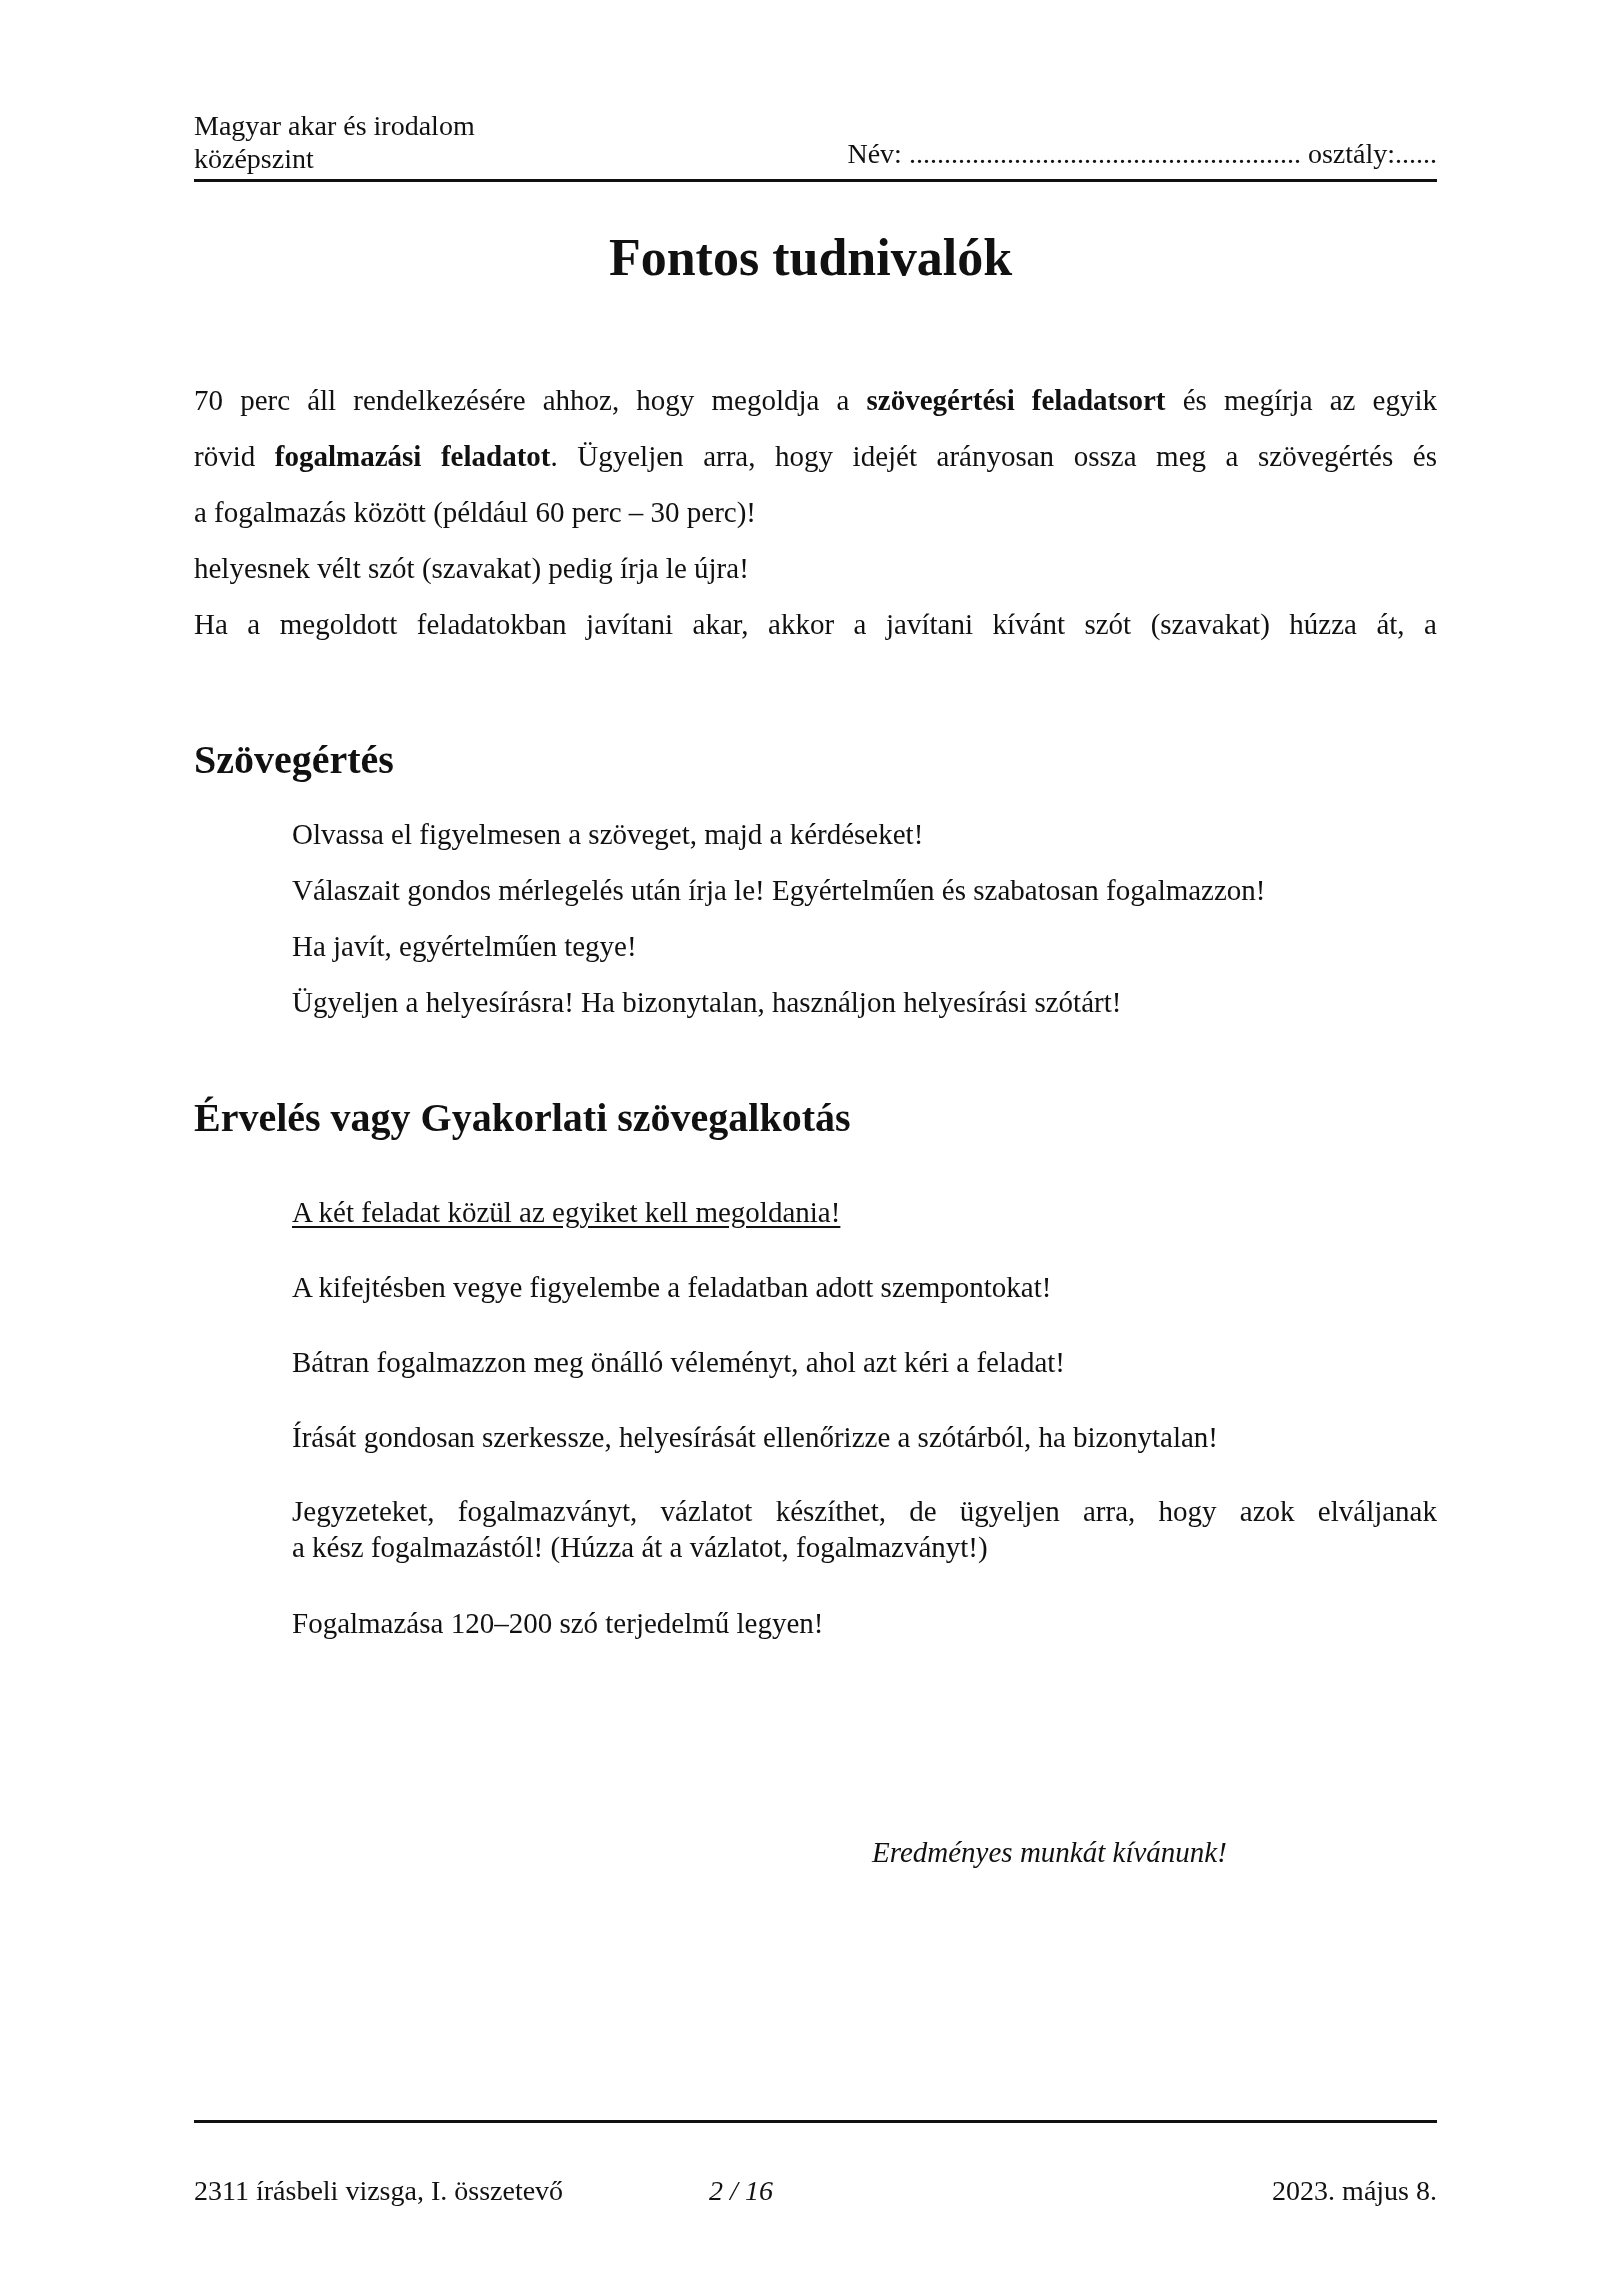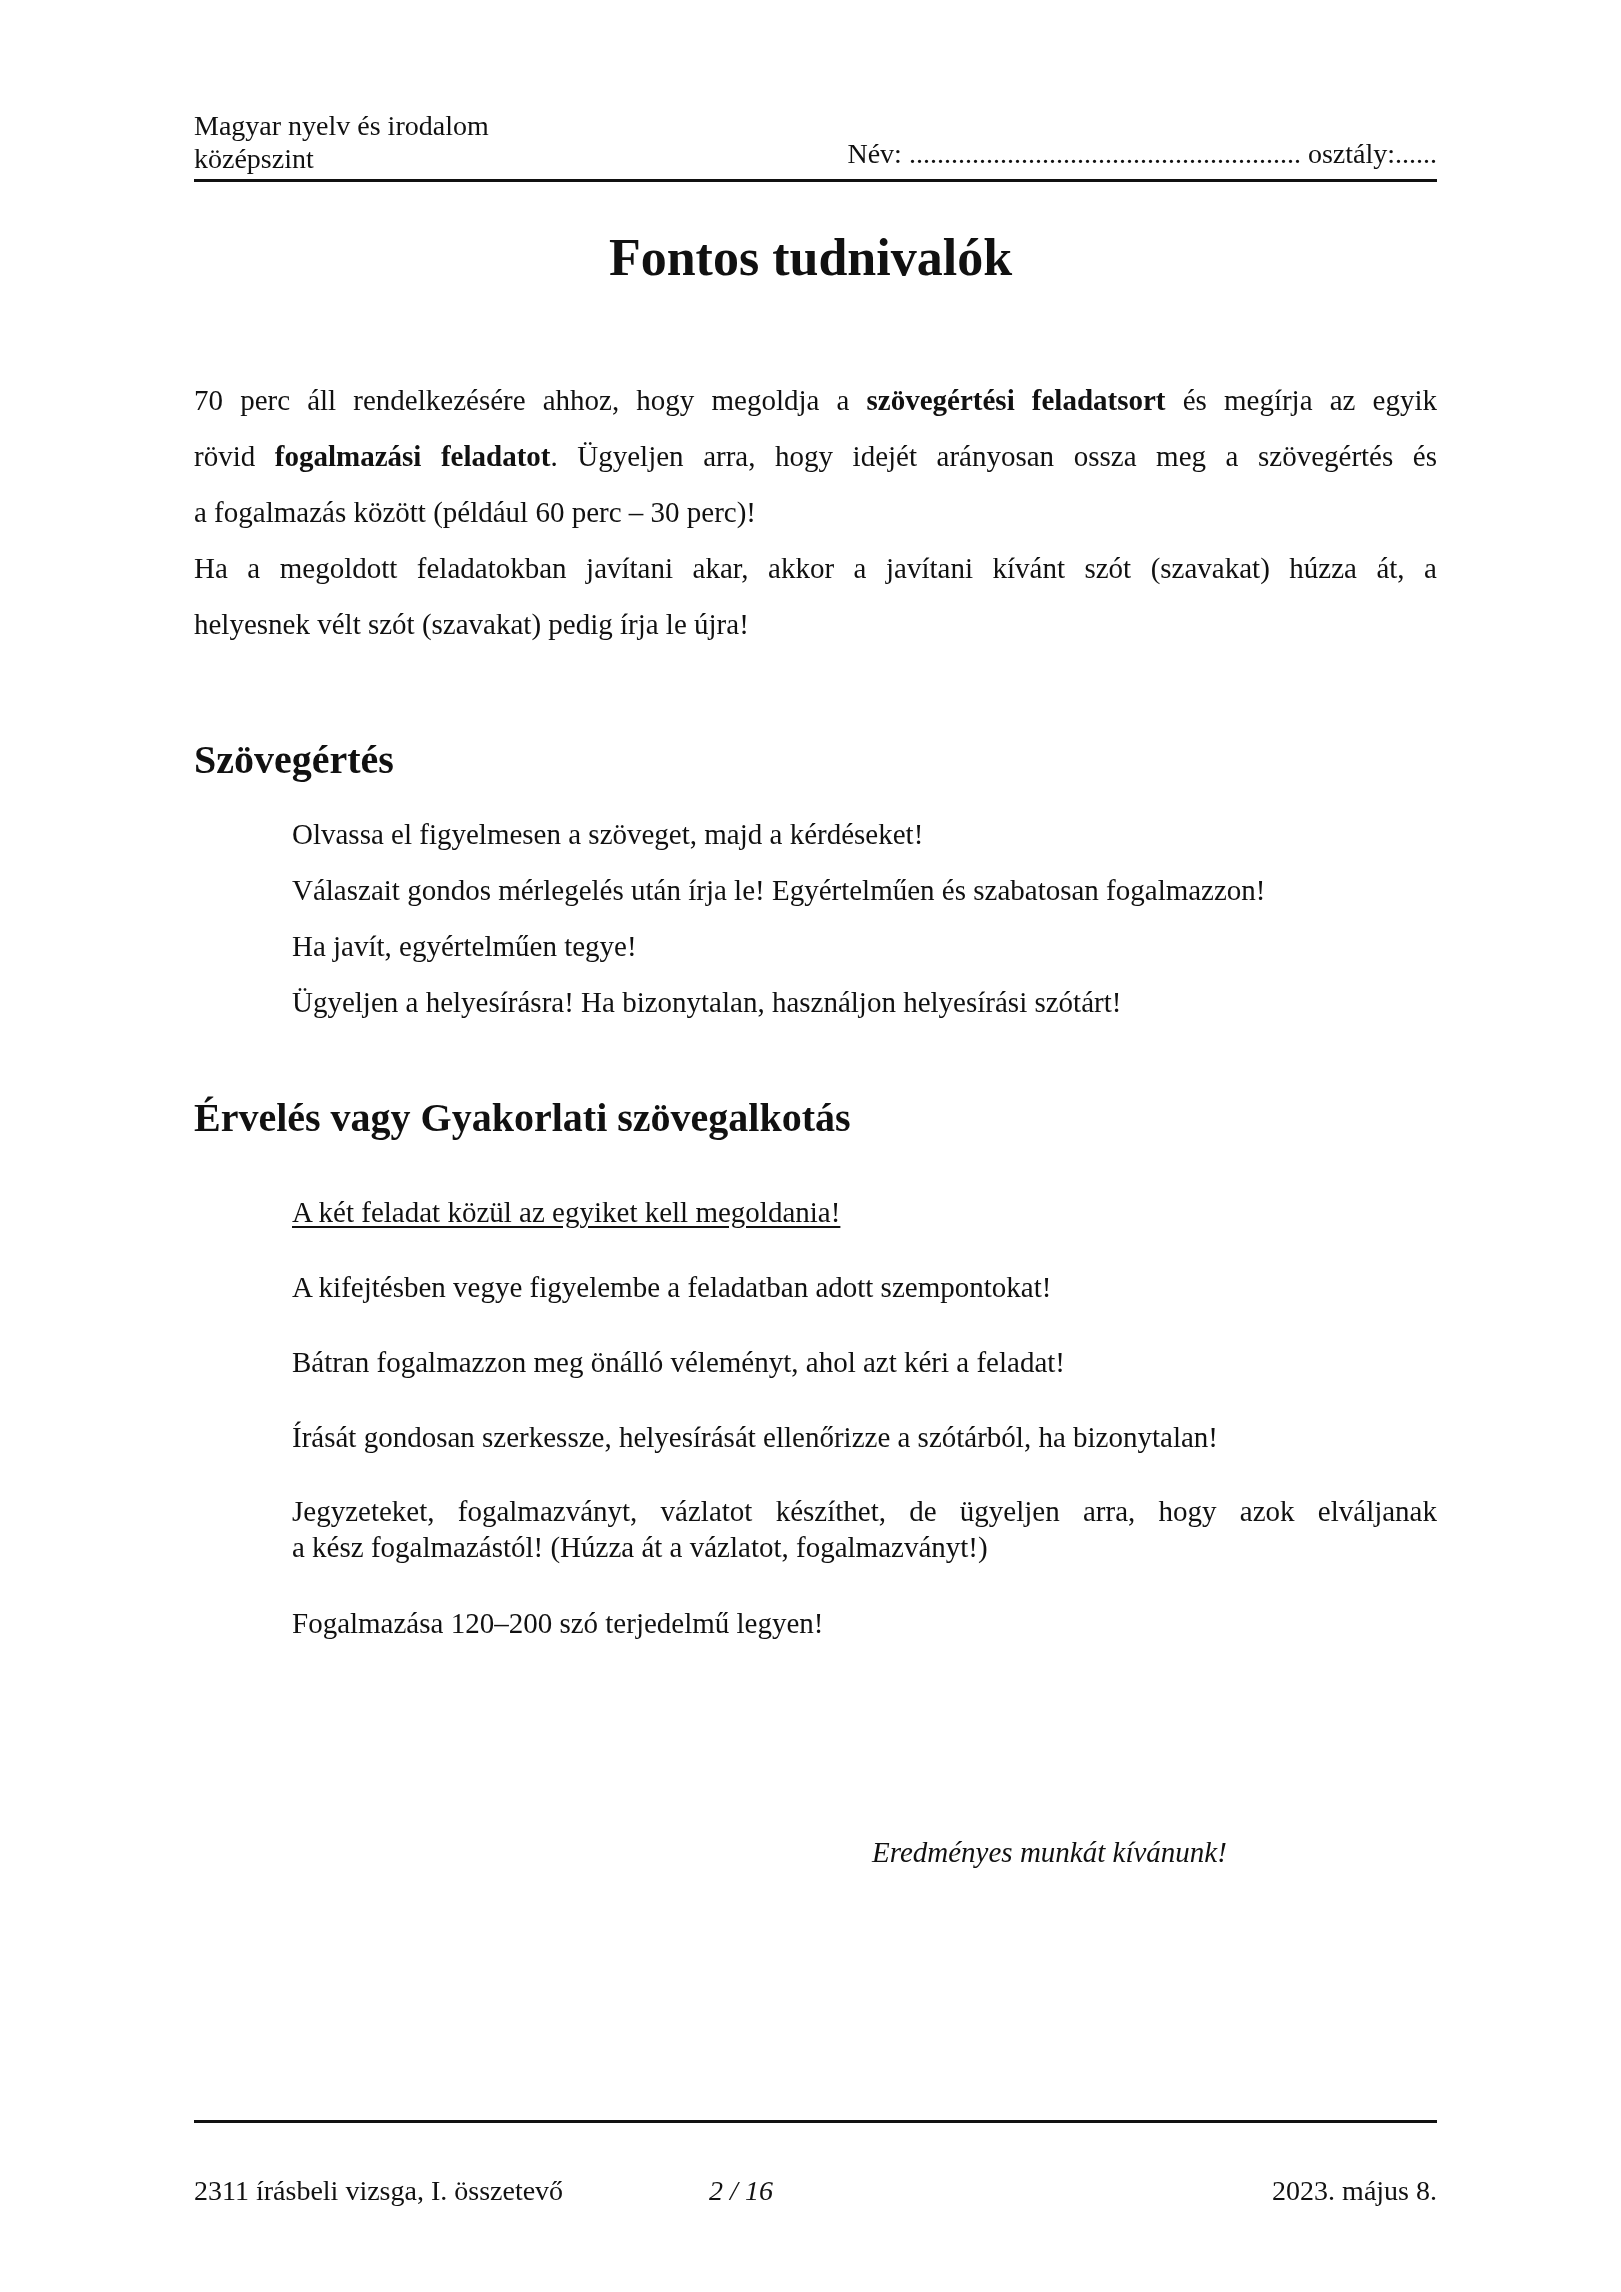--- a/index.html
+++ b/index.html
@@ -30,34 +30,34 @@
   .foot { top: 2171px; font-size: 28px; line-height: 39px; }
   .foot.l { left: 194px; }
   .foot.c { left: 0; width: 1482px; text-align: center; font-style: italic; }
   .foot.r { right: 184px; }
   b { font-weight: bold; }
 </style>
 </head>
 <body>
 
 <div class="abs hdr-left">
-  <div>Magyar nyelv és irodalom</div>
+  <div>Magyar akar és irodalom</div>
   <div>középszint</div>
 </div>
 <div class="abs hdr-right">Név: ........................................................ osztály:......</div>
 <div class="rule top"></div>
 
 <div class="abs title">Fontos tudnivalók</div>
 
 <div class="para">
   <span class="line"><span>70 perc áll rendelkezésére ahhoz, hogy megoldja a </span><b>szövegértési feladatsort</b><span> és megírja az egyik</span></span>
   <span class="line"><span>rövid </span><b>fogalmazási feladatot</b><span>. Ügyeljen arra, hogy idejét arányosan ossza meg a szövegértés és</span></span>
   <span class="line last">a fogalmazás között (például 60 perc – 30 perc)!</span>
+  <span class="line last">helyesnek vélt szót (szavakat) pedig írja le újra!</span>
   <span class="line">Ha a megoldott feladatokban javítani akar, akkor a javítani kívánt szót (szavakat) húzza át, a</span>
-  <span class="line last">helyesnek vélt szót (szavakat) pedig írja le újra!</span>
 </div>
 
 <div class="abs h2" style="top:735px;">Szövegértés</div>
 <div class="list1">
   <div>Olvassa el figyelmesen a szöveget, majd a kérdéseket!</div>
   <div>Válaszait gondos mérlegelés után írja le! Egyértelműen és szabatosan fogalmazzon!</div>
   <div>Ha javít, egyértelműen tegye!</div>
   <div>Ügyeljen a helyesírásra! Ha bizonytalan, használjon helyesírási szótárt!</div>
 </div>
 

